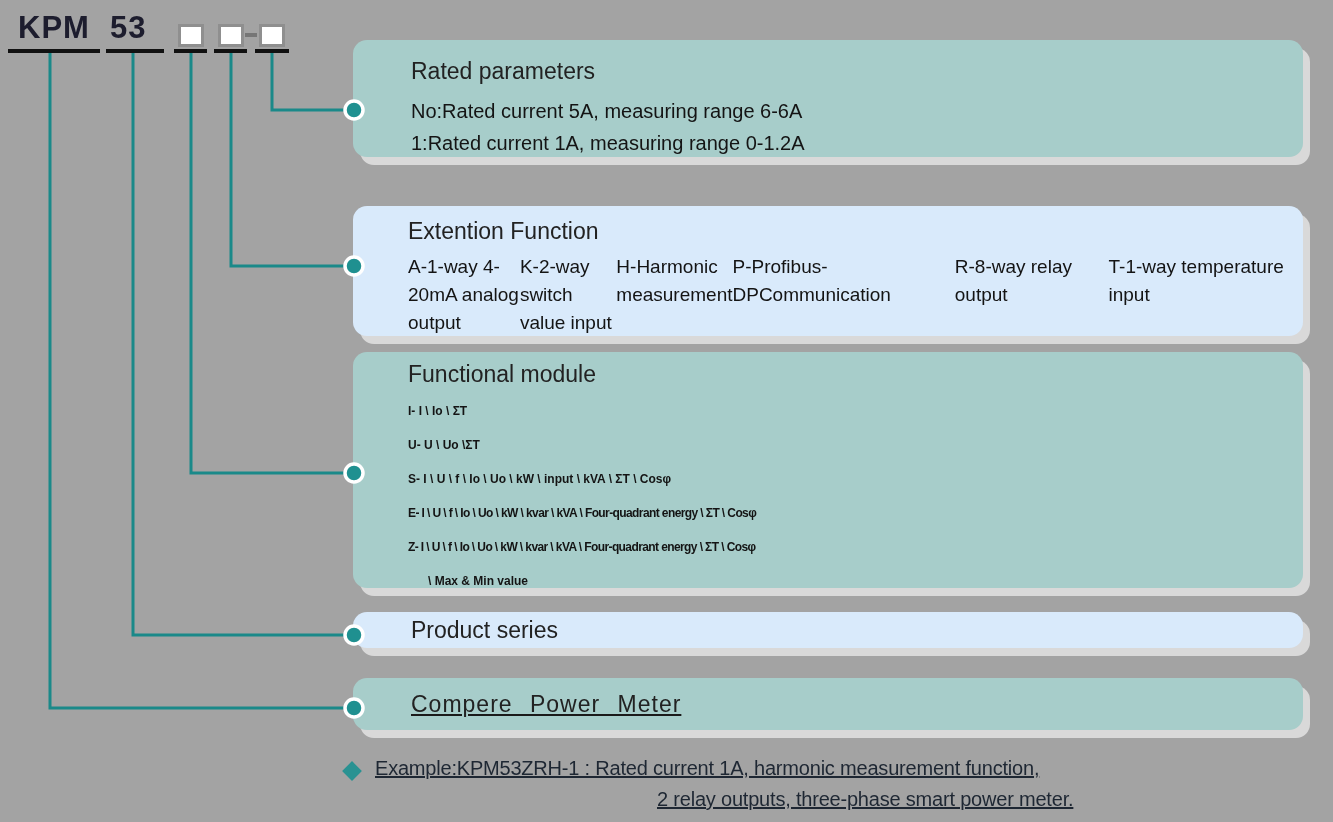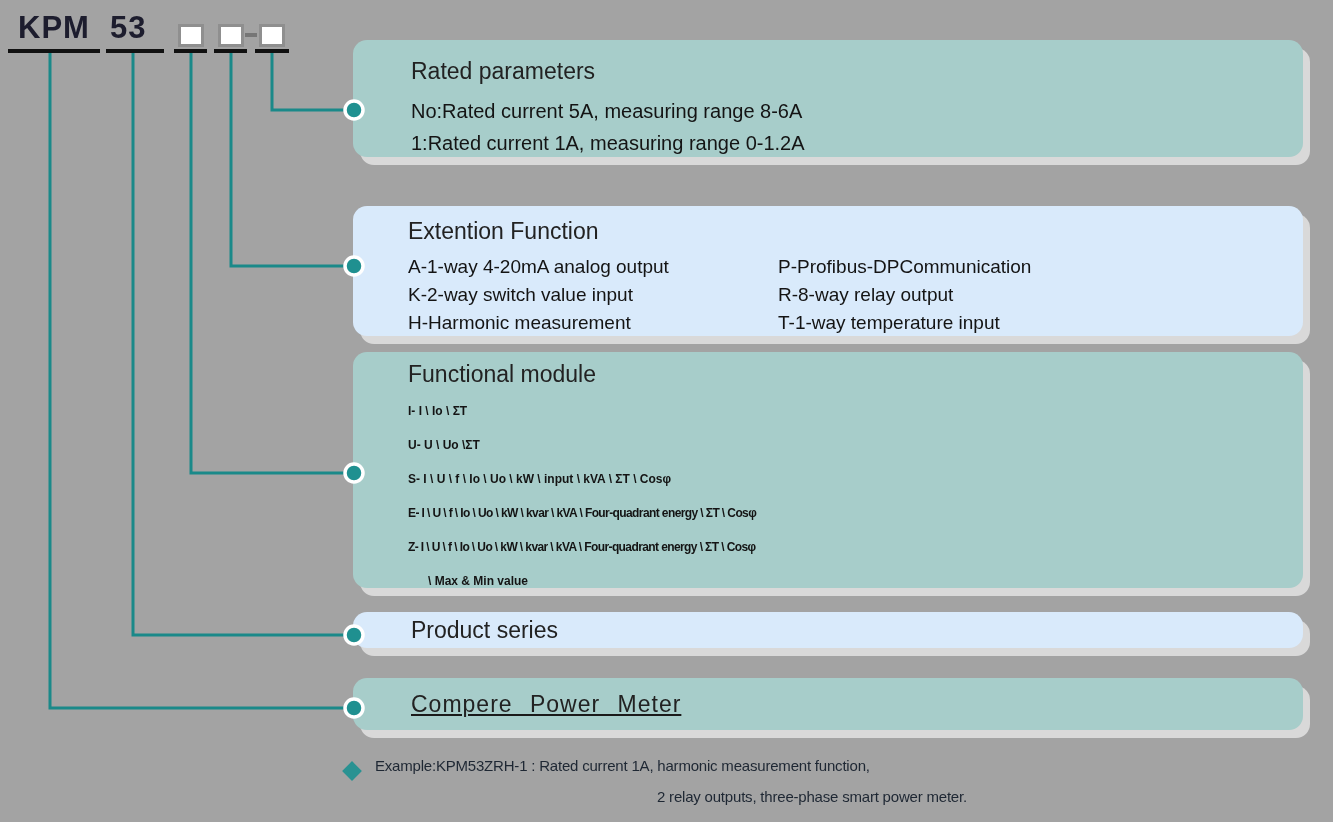--- a/index.html
+++ b/index.html
@@ -28,34 +28,34 @@
   .teal{background:#a7cdca;}
   .blue{background:#d9eafb;}
   .dbox .title{font-size:23px;color:#222222;}
   .dbox .body-line{font-size:20px;color:#141414;}
   #box-rated{top:40px;height:117px;padding:18px 0 0 58px;}
   #box-rated .title{margin-bottom:10px;}
   #box-rated .body-line{line-height:32px;}
   #box-ext{top:206px;height:130px;padding:12px 0 0 55px;}
   #box-ext .title{margin-bottom:8px;}
   .ext-cols{display:flex;}
-  .ext-col{display:flex;flex-direction:column;}
+  .ext-col{display:flex;flex-direction:row;}
   .ext-col .body-line{line-height:28px;font-size:19px;}
   #ext-left{width:370px;}
   #box-func{top:352px;height:236px;padding:9px 0 0 55px;}
   #box-func .title{margin-bottom:6px;}
   #box-func .body-line{line-height:34px;font-weight:bold;font-size:12px;}
   #box-func .cond{letter-spacing:-0.6px;}
   #box-func .indent{padding-left:20px;}
   #box-product{top:612px;height:36px;display:flex;align-items:center;padding-left:58px;}
   #box-meter{top:678px;height:52px;display:flex;align-items:center;padding-left:58px;text-decoration:underline;}
   #box-meter .title{word-spacing:10px;letter-spacing:1px;}
   
   .example-diamond{position:absolute;left:345px;top:764px;width:14px;height:14px;background:#2a9292;transform:rotate(45deg);}
-  .example-line{position:absolute;font-size:15px;color:#1e2733;letter-spacing:-0.2px;}
+  .example-line{position:absolute;font-size:20px;color:#1e2733;letter-spacing:-0.2px;text-decoration:underline;}
   #ex1{left:375px;top:757px;}
   #ex2{left:657px;top:788px;}
 </style>
 </head>
 <body>
 
 <div id="stage">
 
   <div class="code-text" id="brand">KPM</div>
   <div class="code-text" id="series">53</div>
@@ -64,21 +64,21 @@
   <div class="code-dash"></div>
   <div class="ph-square" id="sq3"></div>
   <div class="underline" id="u1"></div>
   <div class="underline" id="u2"></div>
   <div class="underline" id="u3"></div>
   <div class="underline" id="u4"></div>
   <div class="underline" id="u5"></div>
 
   <div class="dbox teal" id="box-rated">
     <div class="title">Rated parameters</div>
-    <div class="body-line">No:Rated current 5A, measuring range 8-6A</div>
+    <div class="body-line">No:Rated current 5A, measuring range 6-6A</div>
     <div class="body-line">1:Rated current 1A, measuring range 0-1.2A</div>
   </div>
 
   <div class="dbox blue" id="box-ext">
     <div class="title">Extention Function</div>
     <div class="ext-cols">
       <div class="ext-col" id="ext-left">
         <div class="body-line">A-1-way 4-20mA analog output</div>
         <div class="body-line">K-2-way switch value input</div>
         <div class="body-line">H-Harmonic measurement</div>

